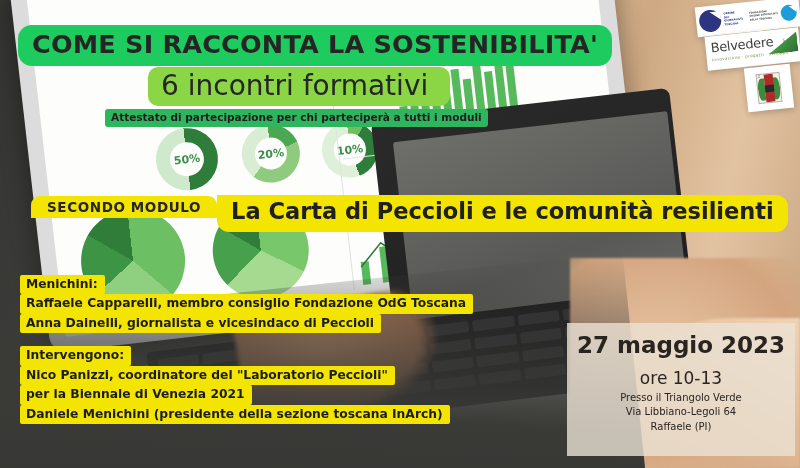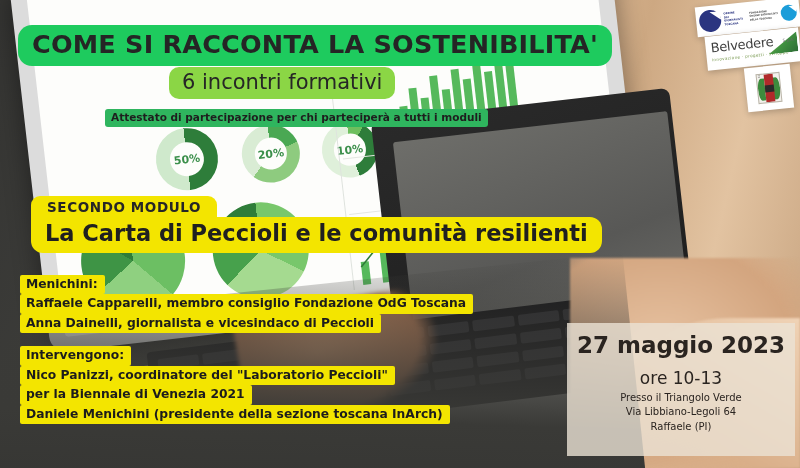--- a/index.html
+++ b/index.html
@@ -179,45 +179,45 @@
     padding: 7px 14px 8px 14px;
     color: #252525;
     font-weight: 700;
     font-size: 25.5px;
     letter-spacing: 0.2px;
     line-height: 1;
     white-space: nowrap;
     font-family: "DejaVu Sans", sans-serif;
   }
   .subtitle-badge {
-    position: absolute; left: 169px; top: 67px;
+    position: absolute; left: 148px; top: 67px;
     background: #8BD645;
     border-radius: 10px;
-    padding: 5px 13px 6px 13px;
+    padding: 5px 22px 6px 13px;
     color: #262626;
     font-weight: 400;
-    font-size: 21px;
+    font-size: 28px;
     line-height: 1;
     white-space: nowrap;
   }
   .attestato-badge {
     position: absolute; left: 105px; top: 109px;
     background: #2FB55E;
     border-radius: 3px;
     padding: 2px 6px 3px 6px;
     color: #1e1e1e;
     font-weight: 600;
     font-size: 10.5px;
     line-height: 1.2;
     white-space: nowrap;
   }
 
   .module-wrap {
     position: absolute; left: 18px; top: 196px;
-    display: flex; flex-direction: column; align-items: flex-start; padding-left: 13px;
+    display: flex; flex-direction: row; align-items: flex-start; padding-left: 13px;
   }
   .module-kicker {
     background: #F3E500;
     border-radius: 9px 9px 0 0;
     padding: 5px 16px 3px 16px;
     color: #262626; font-weight: 700; font-size: 13.5px; letter-spacing: .6px;
     line-height: 1; white-space: nowrap;
   }
   .module-title {
     background: #F3E500;

